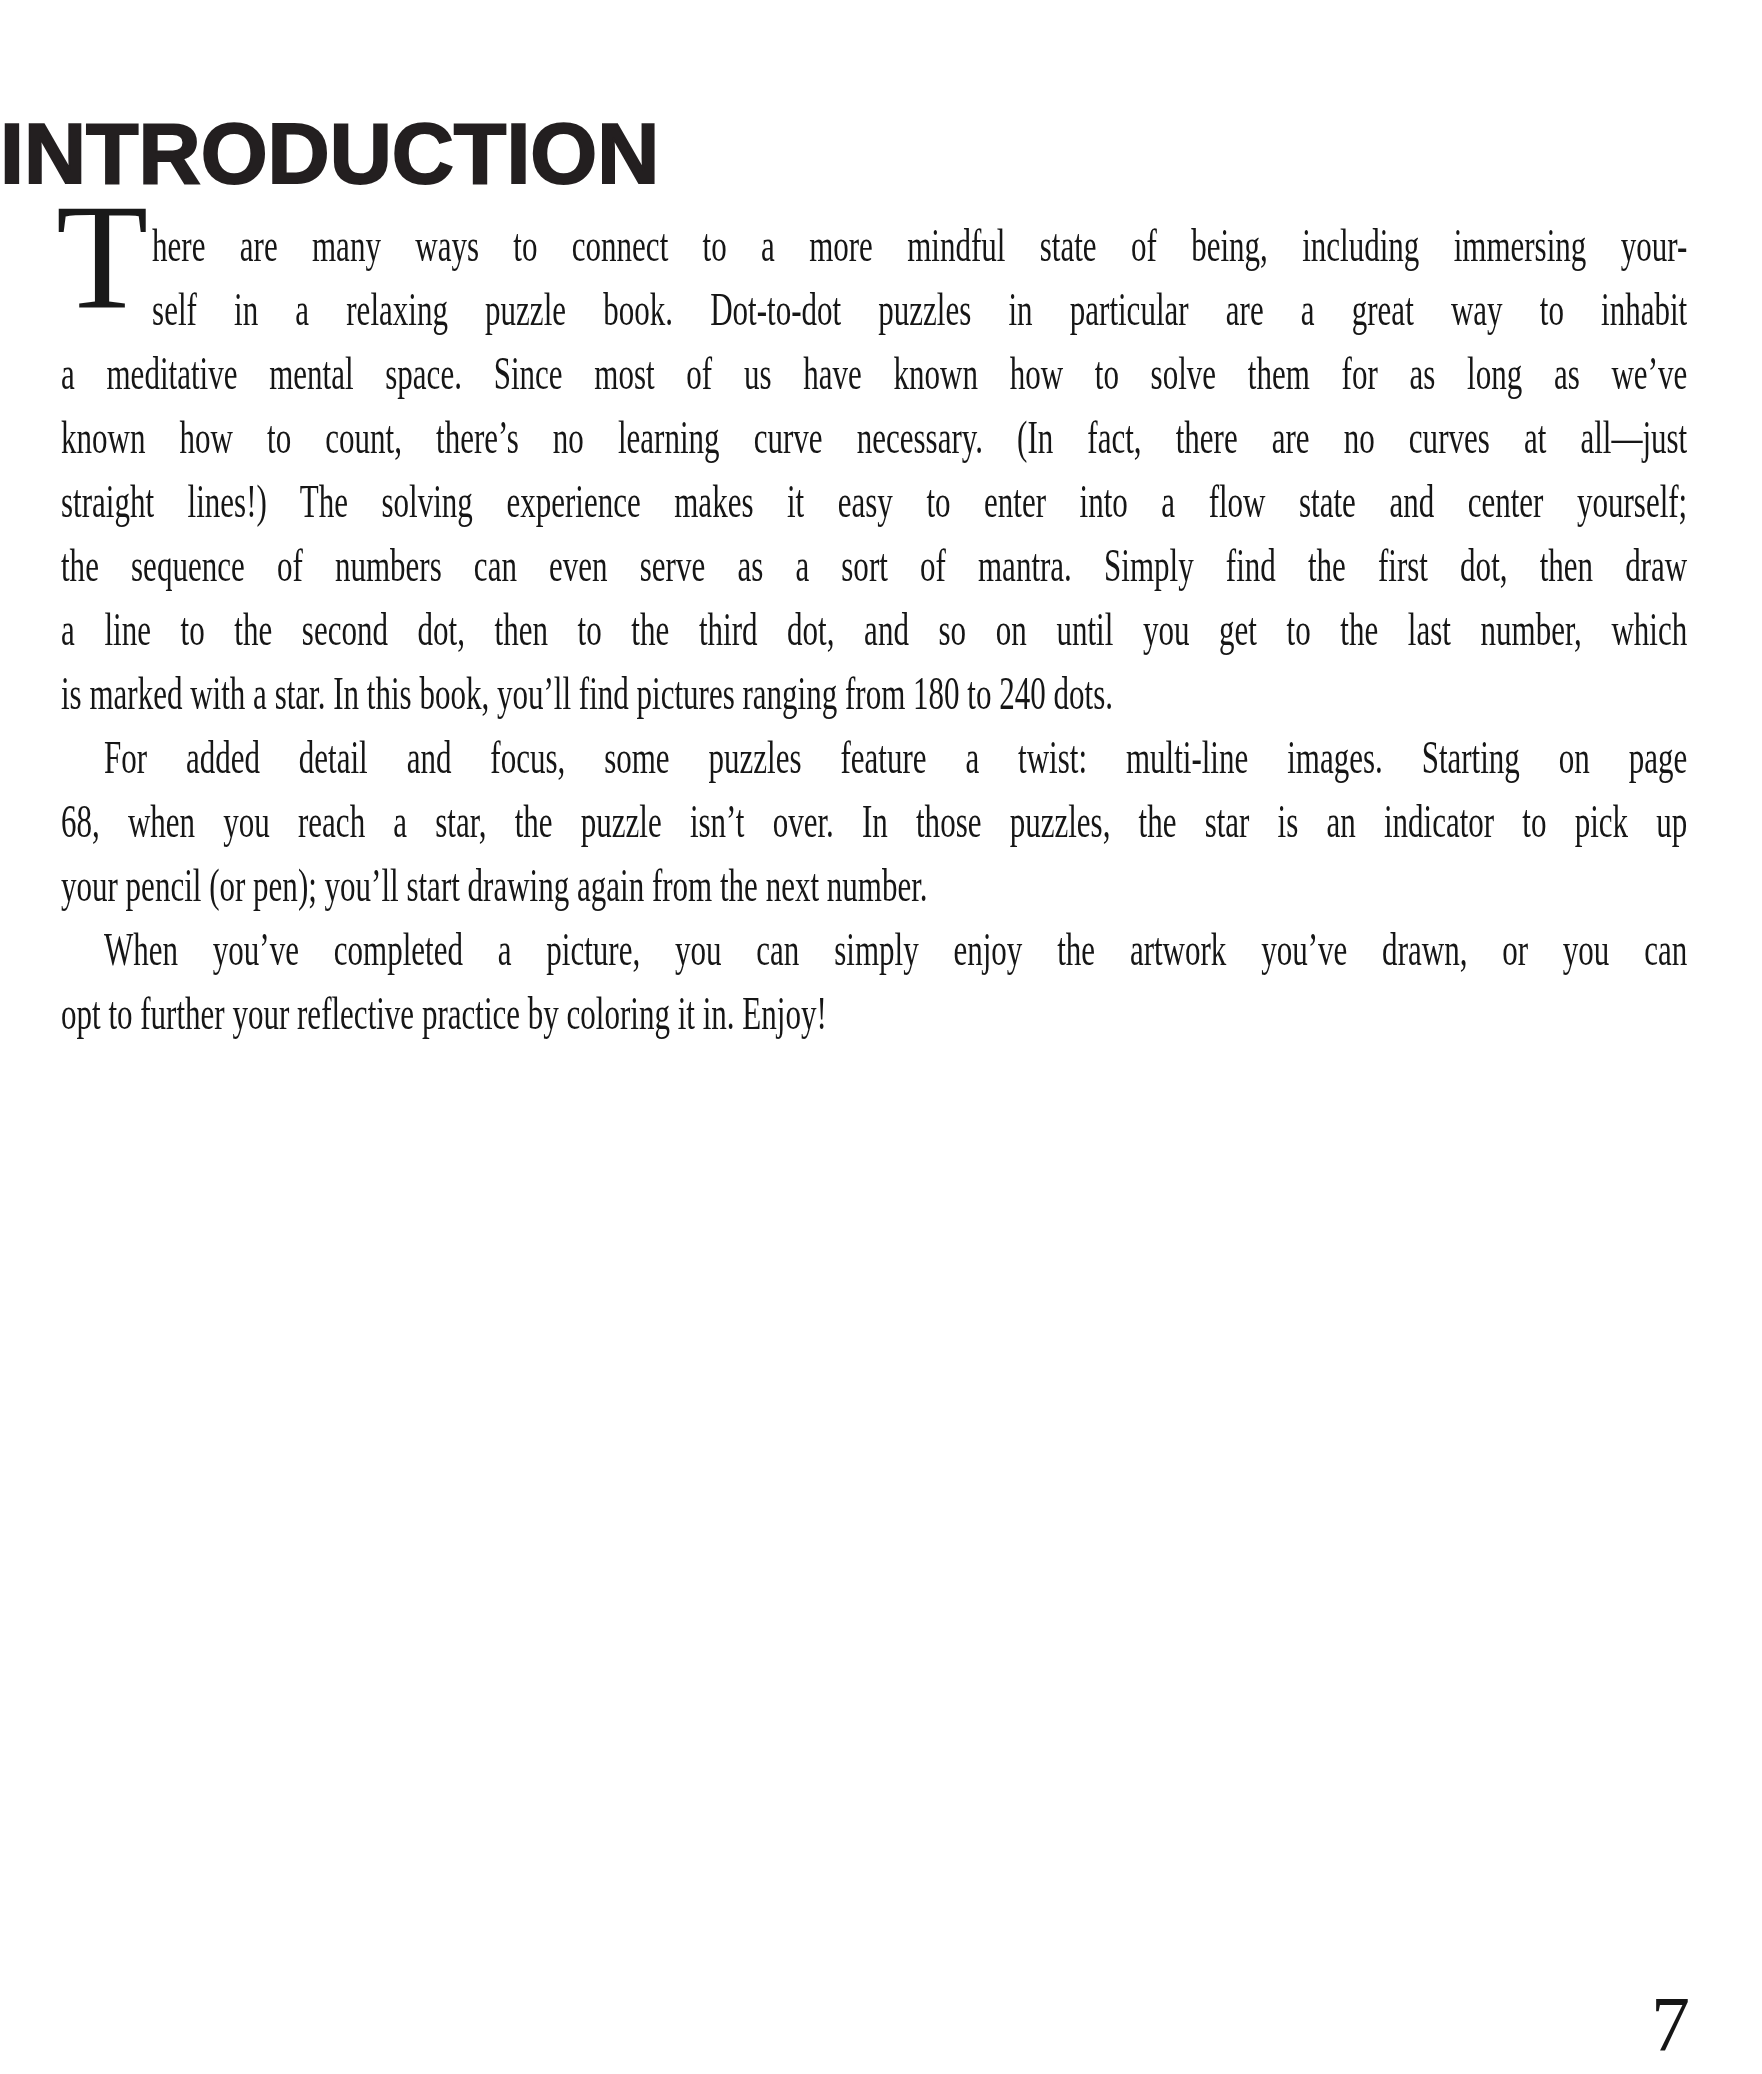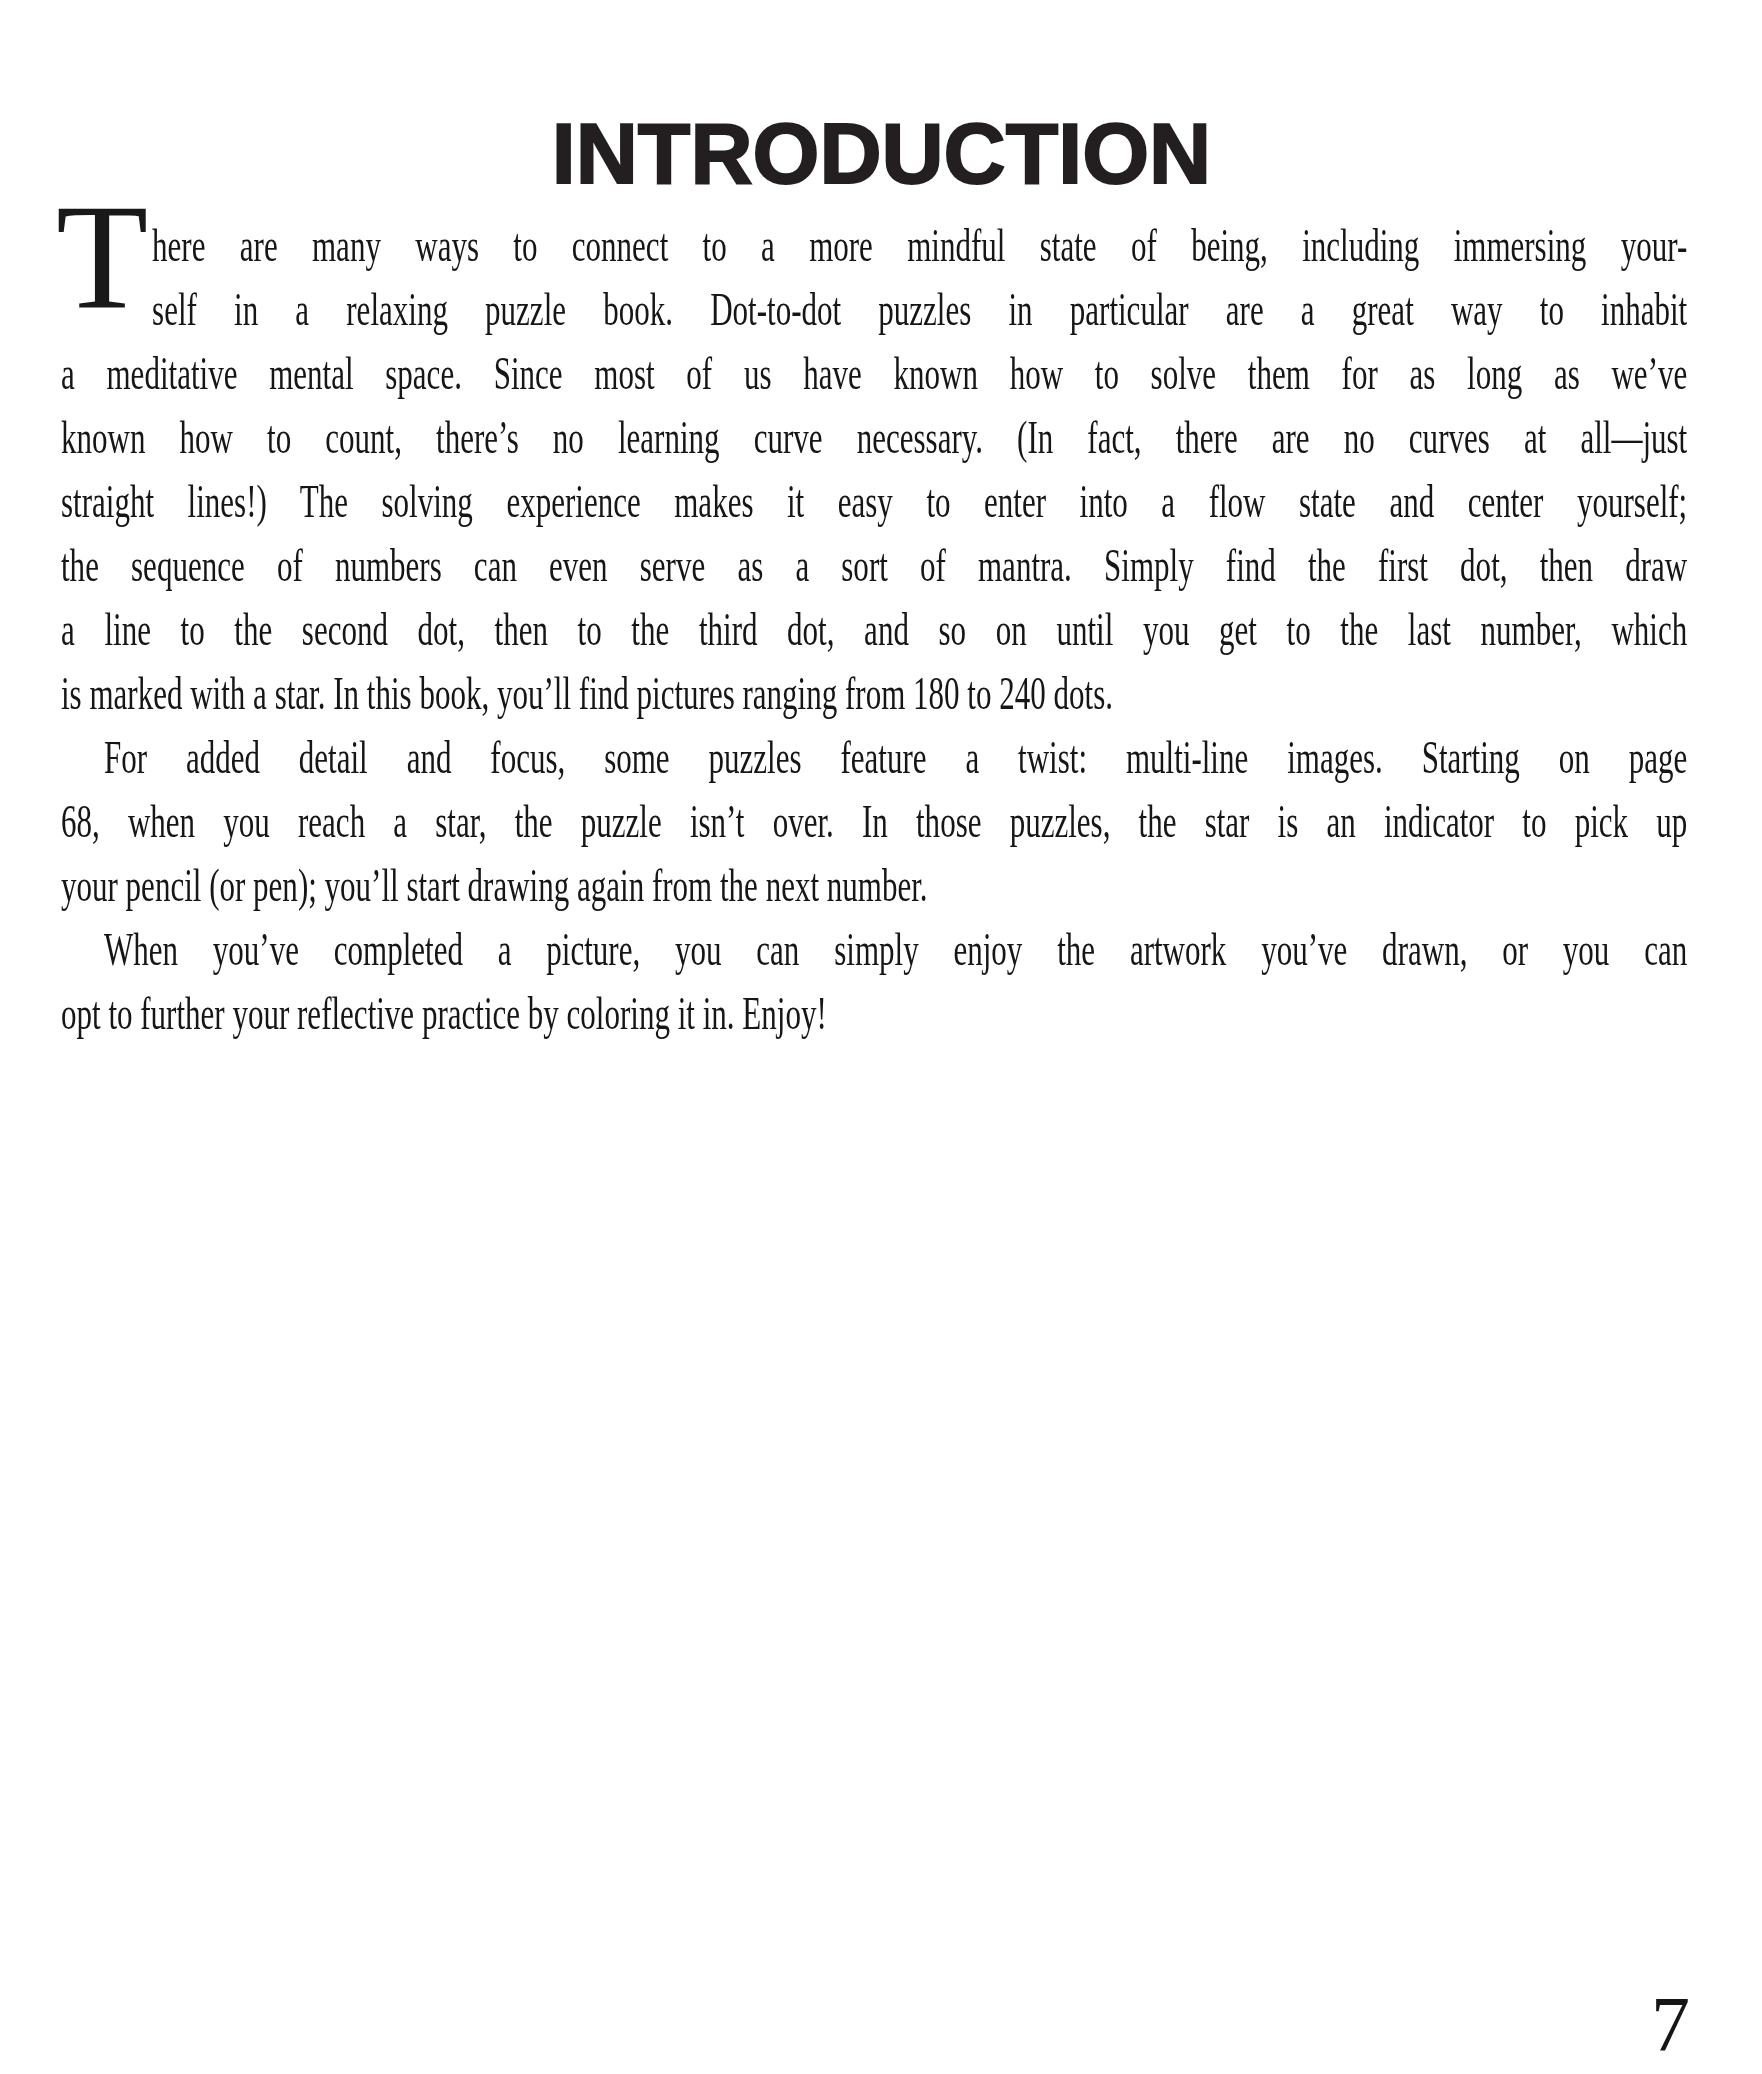--- a/index.html
+++ b/index.html
@@ -14,21 +14,20 @@
     background: #ffffff;
     overflow: hidden;
     font-family: "Liberation Serif", serif;
     color: #1b1b1b;
   }
   .title {
     position: absolute;
     top: 51px;
     left: 0;
     width: 1763px;
-    text-align: center;
     font-family: "Liberation Sans", sans-serif;
     font-weight: 700;
     font-size: 86px;
     line-height: 89px;
     color: #231f20;
     letter-spacing: 0px;
     -webkit-text-stroke: 2px #231f20;
   }
   .body-block {
     position: absolute;

